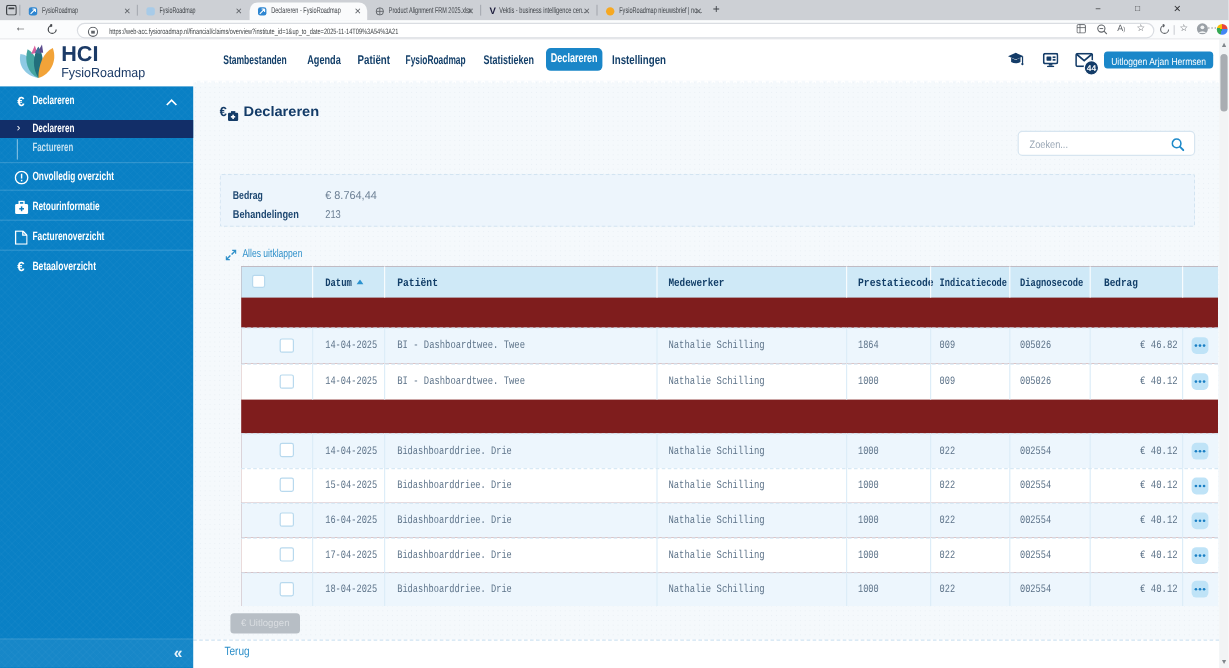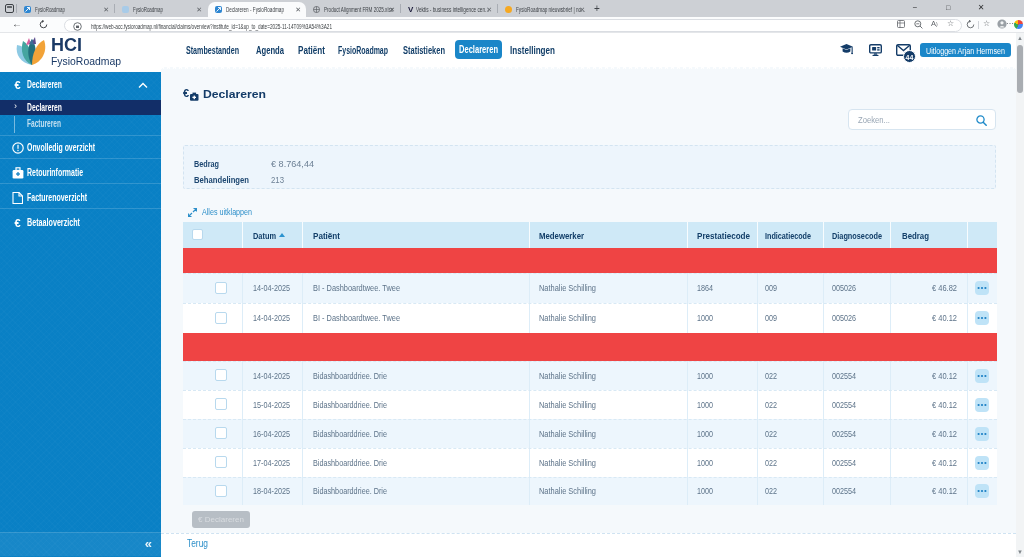--- a/index.html
+++ b/index.html
@@ -56,21 +56,21 @@
 
   
   #pgtitle { left:203px; top:88px; font-size:11.5px; font-weight:bold; color:#143c68; }
   #searchbox { left:848px; top:109px; width:148px; height:21px; background:#fff; border:1px solid #d7e5f0; border-radius:4px; }
   #summary { left:183px; top:145px; width:813px; height:44px; background:#edf5fc; border:1px dashed #d3e4f1; border-radius:2px; }
   .sumlbl { position:absolute; left:10px; font-size:9.5px; font-weight:bold; color:#1c4670; }
   .sumval { position:absolute; left:87px; font-size:9.5px; color:#6d8095; }
   #expand { left:188px; top:206px; font-size:9.5px; color:#2d8fc9; }
 
   
-  #tbl { left:183px; top:222px; width:814px; height:283px; background:#ef4444; }
+  #tbl { left:201px; top:222px; width:814px; height:283px; background:#7f1d1d;font-family:Liberation Mono, monospace; }
   .thead { position:absolute; left:0; top:0; width:814px; height:26px; background:#cfe9f7; }
   .th { position:absolute; top:8px; font-size:9.5px; font-weight:bold; color:#123e68; }
   .vline { position:absolute; top:0; width:1px; height:100%; background:rgba(255,255,255,0.85); }
   .row { position:absolute; left:0; width:814px; }
   .cell { position:absolute; font-size:9.5px; color:#5d7389; white-space:nowrap; }
   .rowline { position:absolute; left:0; width:814px; height:0; border-top:1px dashed #d8e9f5; }
   .cb { position:absolute; width:11px; height:11px; background:#fff; border:1px solid #b8d9ee; border-radius:2px; }
   .dots { position:absolute; left:792px; width:14px; height:14px; background:#bfe3f7; border-radius:4px; }
   .grp-b { font-weight:bold; color:#123e68; }
   .grp-m { color:#7f94a9; }
@@ -501,20 +501,20 @@
     <div class="bvline" style="left:346px"></div>
       <div class="bvline" style="left:504.3px"></div>
     <div class="bvline" style="left:574.4px"></div>
       <div class="bvline" style="left:640.4px"></div>
     <div class="bvline" style="left:706.5px"></div>
       <div class="bvline" style="left:783.8px"></div>
     <div class="rowline" style="top:0"></div>
   </div>
   </div>
 
-<div class="abs" id="btn-decl">€ Declareren</div>
+<div class="abs" id="btn-decl">€ Uitloggen</div>
 <div class="abs" id="terug"><span class="fit" style="--w: 21; transform: scaleX(0.839475);">Terug</span></div>
 
 <div class="abs" id="sbar">
   <div style="position:absolute;left:1px;top:2px;font-size:6px;color:#80868b;">▲</div>
   <div id="sthumb"></div>
   <div style="position:absolute;left:1px;bottom:2px;font-size:6px;color:#80868b;">▼</div>
 </div>
 
 </body></html>

